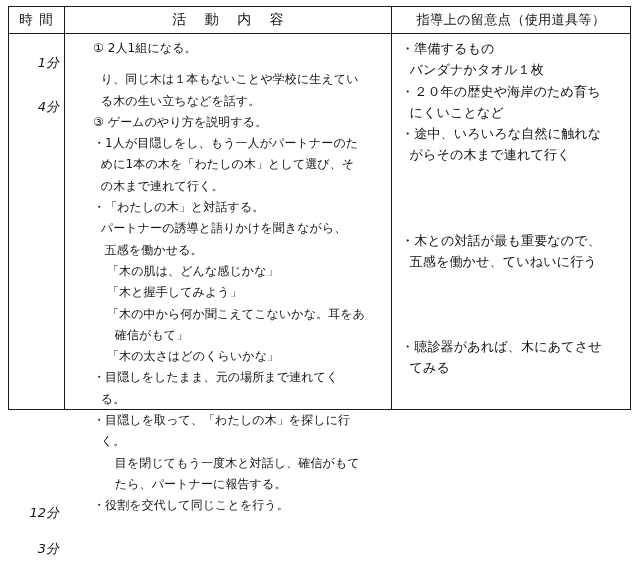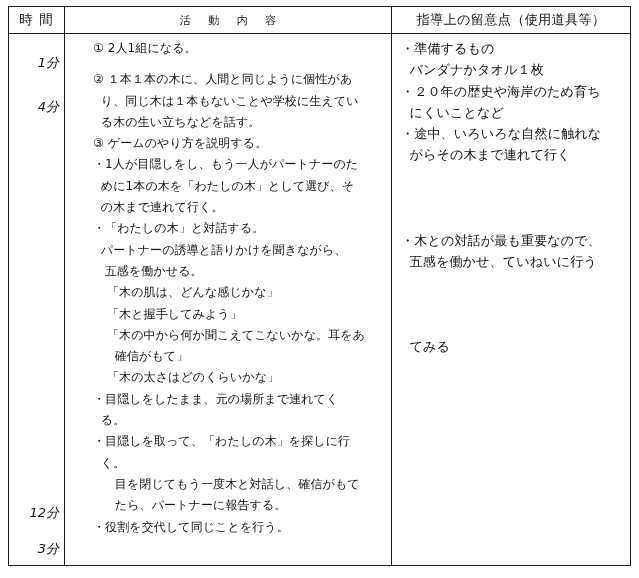--- a/index.html
+++ b/index.html
@@ -14,21 +14,21 @@
     color: #141414;
     position: relative;
     overflow: hidden;
   }
 
   .sheet {
     position: absolute;
     left: 8px;
     top: 6px;
     width: 623px;
-    height: 560px;
+    height: 404px;
     border: 1.6px solid #1c1c1c;
     box-sizing: border-box;
     background: #fff;
   }
 
   
   .hdr {
     display: flex;
     height: 27px;
     border-bottom: 1.6px solid #1c1c1c;
@@ -44,21 +44,21 @@
     font-size: 13.5px;
     letter-spacing: 1px;
   }
   .hdr-content {
     flex: 1;
     border-right: 1.6px solid #1c1c1c;
     box-sizing: border-box;
     display: flex;
     align-items: center;
     justify-content: center;
-    font-size: 11px;
+    font-size: 14px;
     letter-spacing: 7px;
     padding-left: 7px;
   }
   .hdr-notes {
     width: 238px;
     box-sizing: border-box;
     display: flex;
     align-items: center;
     justify-content: center;
     font-size: 13.2px;
@@ -134,21 +134,20 @@
     <div class="col-time">
       <div class="time-mark" style="top:20px;">1分</div>
       <div class="time-mark" style="top:64px;">4分</div>
       <div class="time-mark" style="top:470px;">12分</div>
       <div class="time-mark" style="top:506px;">3分</div>
     </div>
 
     <div class="col-content">
       <div class="line">① 2人1組になる。</div>
       <div class="spacer-half"></div>
-      <div class="line">② １本１本の木に、人間と同じように個性があ</div>
       <div class="line">  り、同じ木は１本もないことや学校に生えてい</div>
       <div class="line">  る木の生い立ちなどを話す。</div>
       <div class="line">③ ゲームのやり方を説明する。</div>
       <div class="line">・1人が目隠しをし、もう一人がパートナーのた</div>
       <div class="line">  めに1本の木を「わたしの木」として選び、そ</div>
       <div class="line">  の木まで連れて行く。</div>
       <div class="line">・「わたしの木」と対話する。</div>
       <div class="line">  パートナーの誘導と語りかけを聞きながら、</div>
       <div class="line">   五感を働かせる。</div>
       <div class="line ln-indent1">「木の肌は、どんな感じかな」</div>
@@ -175,17 +174,18 @@
       <div class="note-line">・途中、いろいろな自然に触れな</div>
       <div class="note-line">  がらその木まで連れて行く</div>
       <div class="spacer"></div>
       <div class="spacer"></div>
       <div class="spacer"></div>
       <div class="note-line">・木との対話が最も重要なので、</div>
       <div class="note-line">  五感を働かせ、ていねいに行う</div>
       <div class="spacer"></div>
       <div class="spacer"></div>
       <div class="spacer"></div>
+      <div class="note-line">・聴診器があれば、木にあてさせ</div>
       <div class="note-line">  てみる</div>
     </div>
 
   </div>
 </div>
 
 </body></html>

